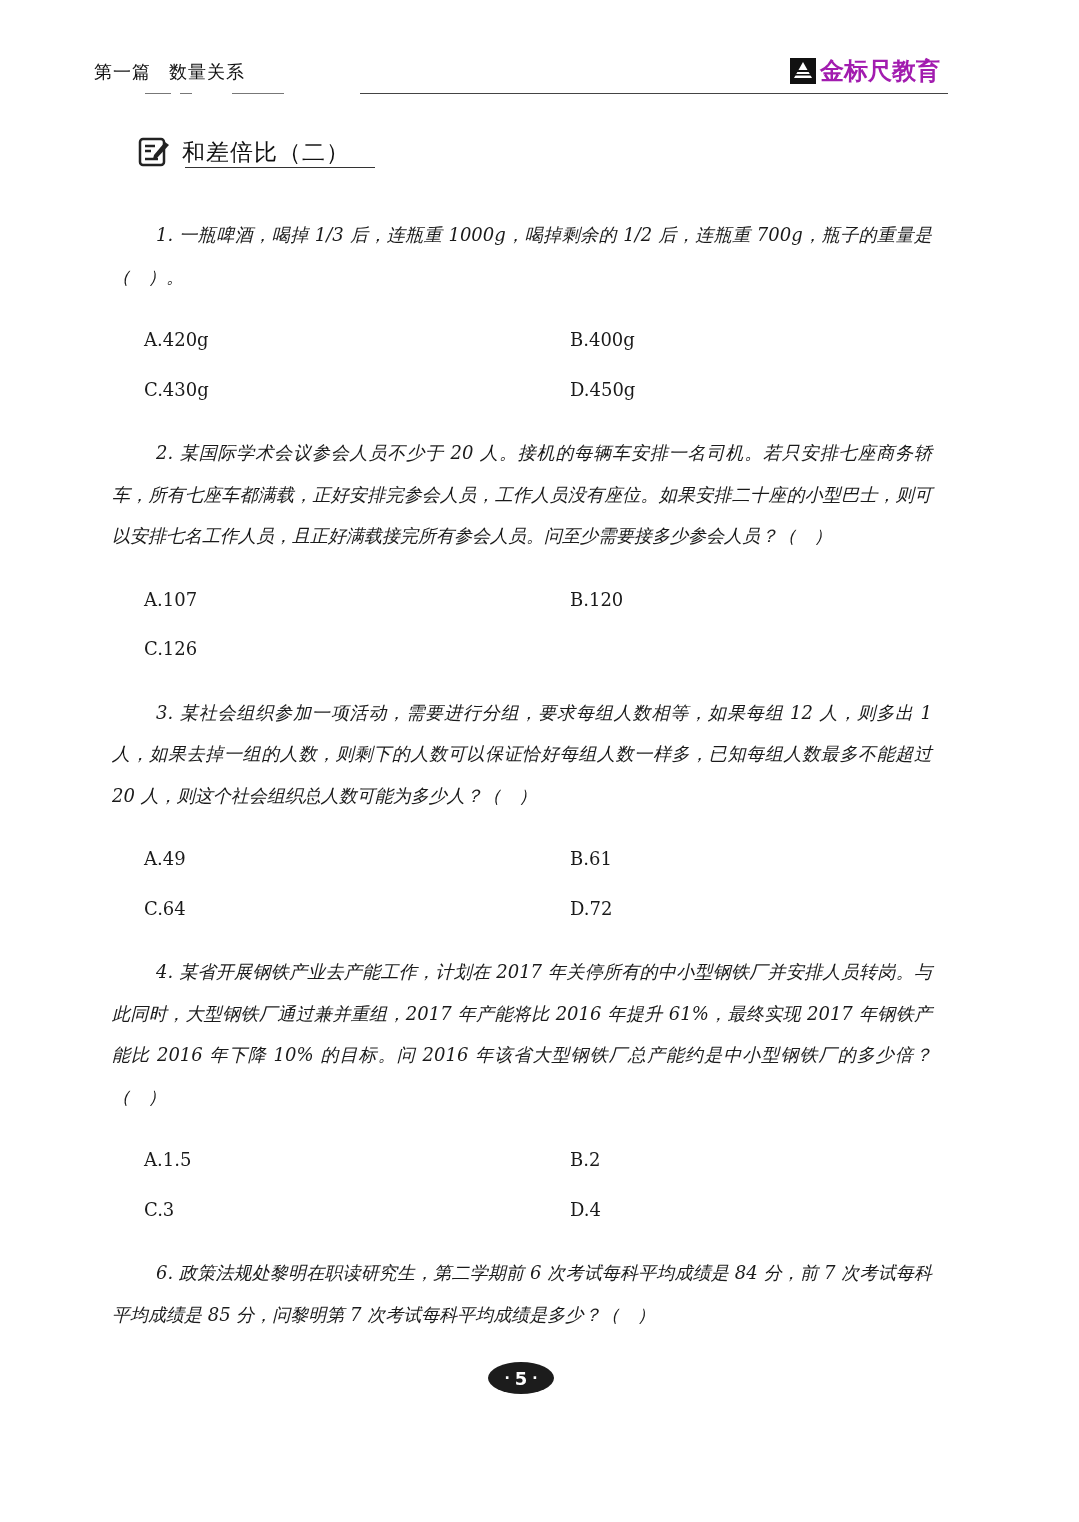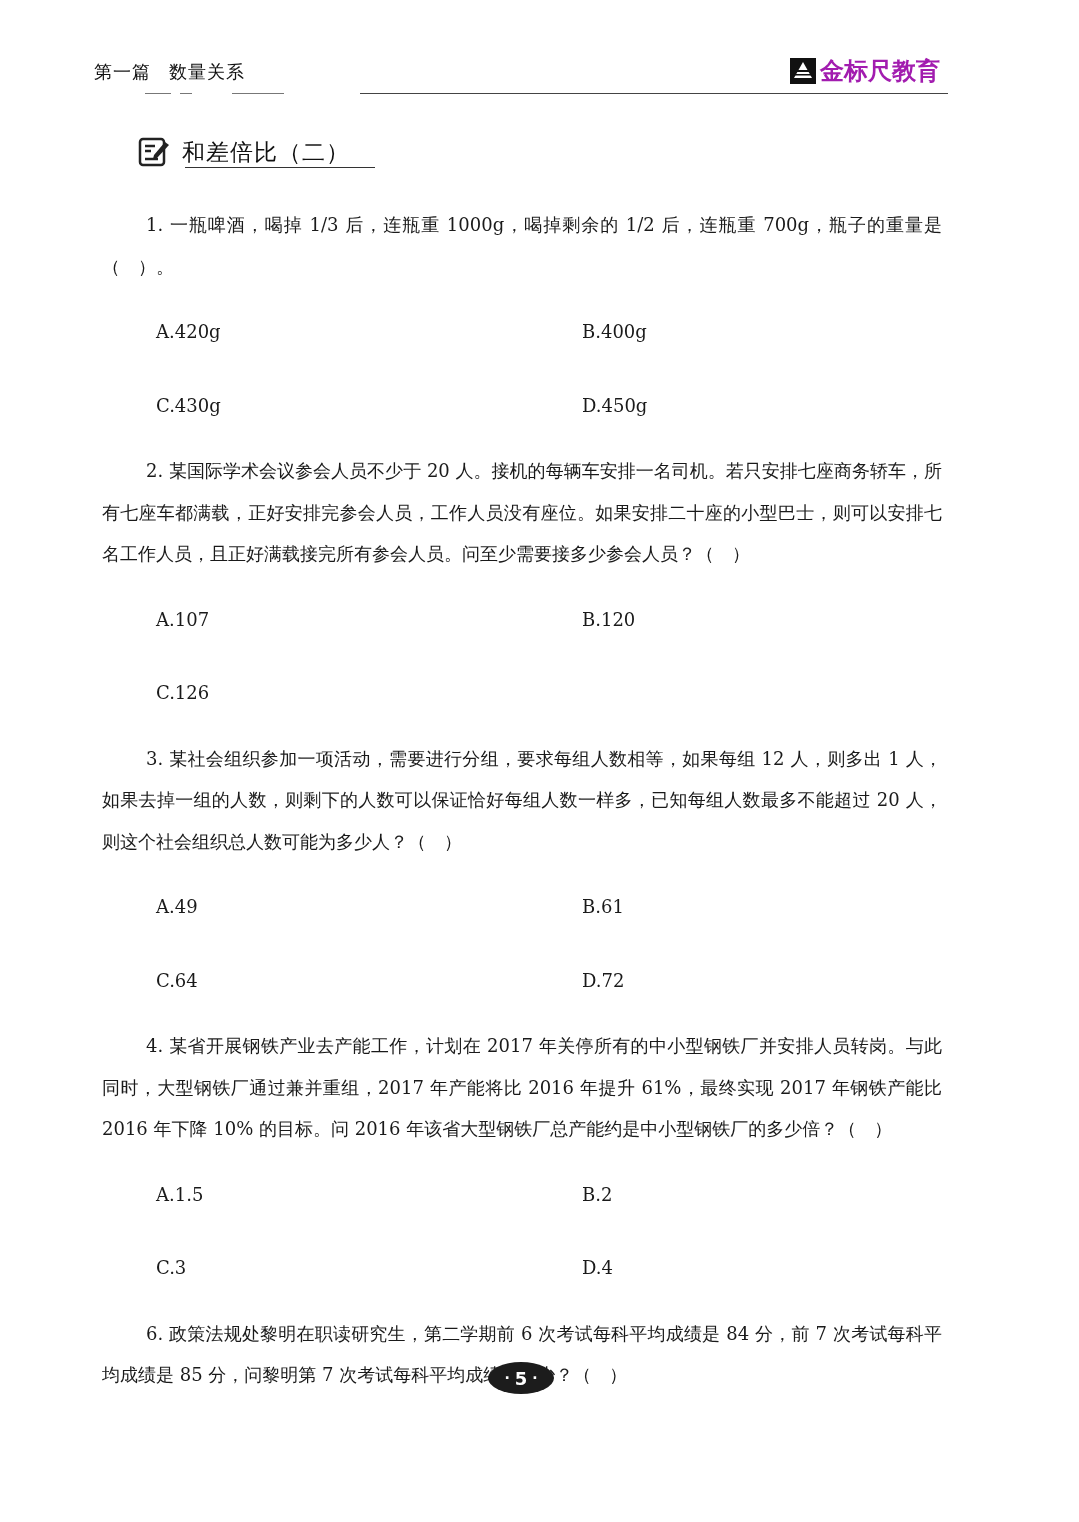--- a/index.html
+++ b/index.html
@@ -40,23 +40,23 @@
       font-family: "DejaVu Sans", "Liberation Sans", sans-serif;
       font-size: 23px; color: #111; letter-spacing: 1px;
     }
     .title-underline {
       position: absolute; left: 185px; top: 167px; width: 190px; height: 1px; background: #333;
     }
     .content {
       position: absolute; left: 94px; top: 196px; width: 856px;
       font-size: 18px; line-height: 41.5px;
     }
-    .q-stem { text-indent: 44px; text-align: justify; margin: 8px; }
+    .q-stem { text-indent: 44px; text-align: justify; margin: 18px; font-style: italic; }
     .opts { display: grid; grid-template-columns: 426px 1fr; padding-left: 46px; }
-    .opt { margin: 16px; }
+    .opt { margin: 4px; }
     .page-badge {
       position: absolute; left: 488px; top: 1362px; width: 66px; height: 32px;
       background: #1c1c1c; border-radius: 50%;
       display: flex; align-items: center; justify-content: center;
       color: #fff; font-family: "DejaVu Sans", "Liberation Sans", sans-serif;
       font-size: 18px; font-weight: bold;
     }
     .page-badge .dot { font-size: 14px; margin: 0 5px; }
   </style>
 </head>

